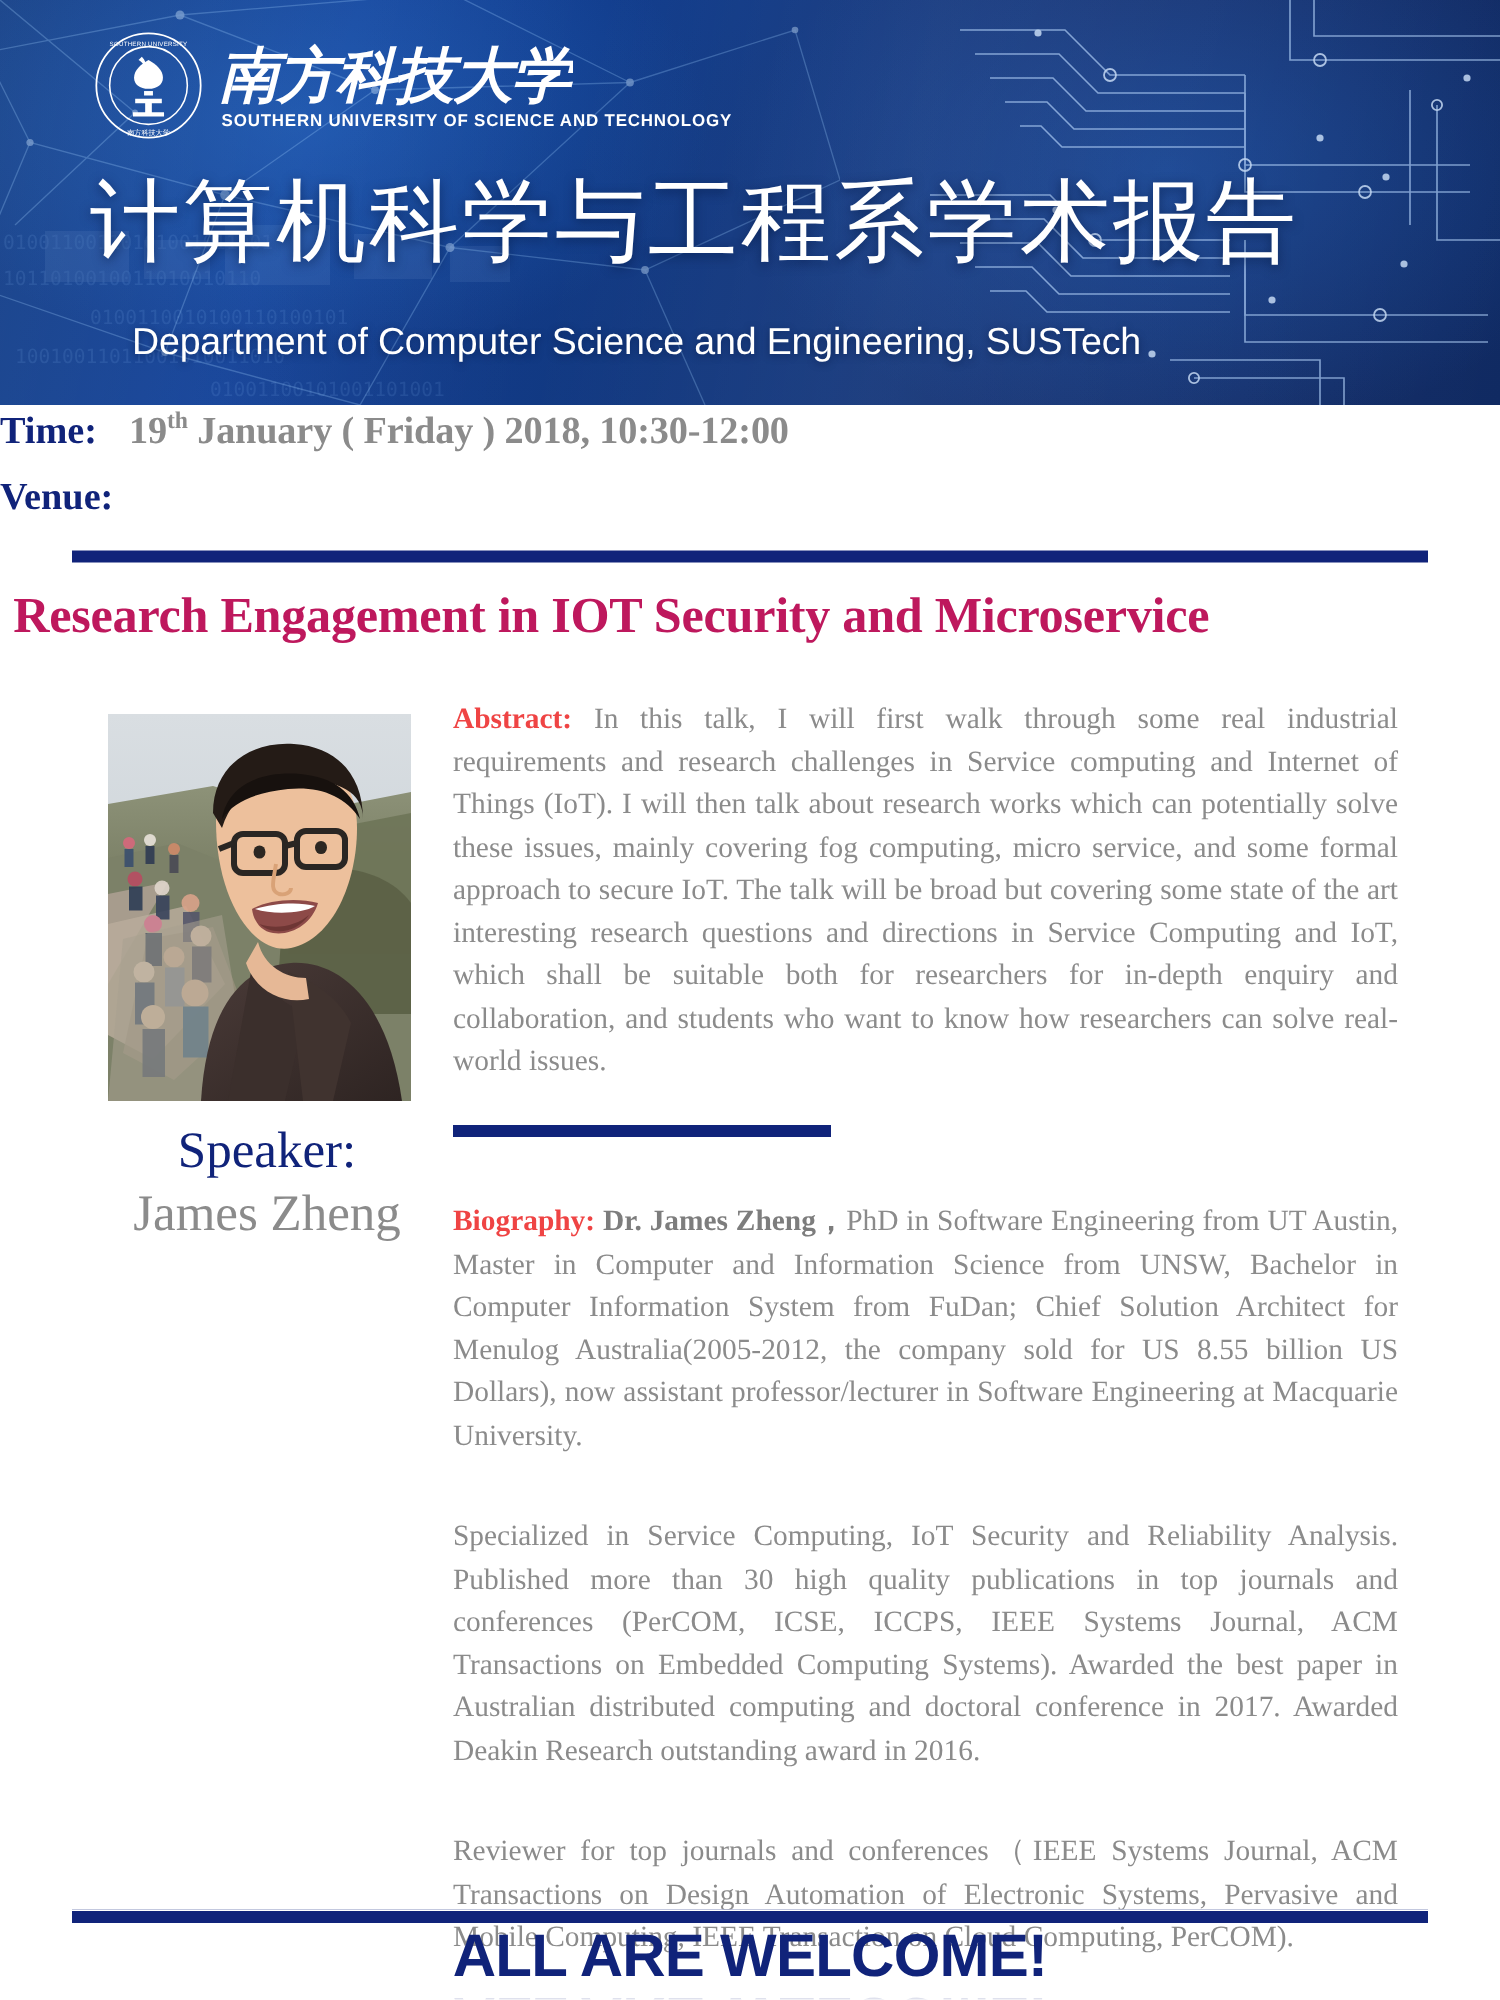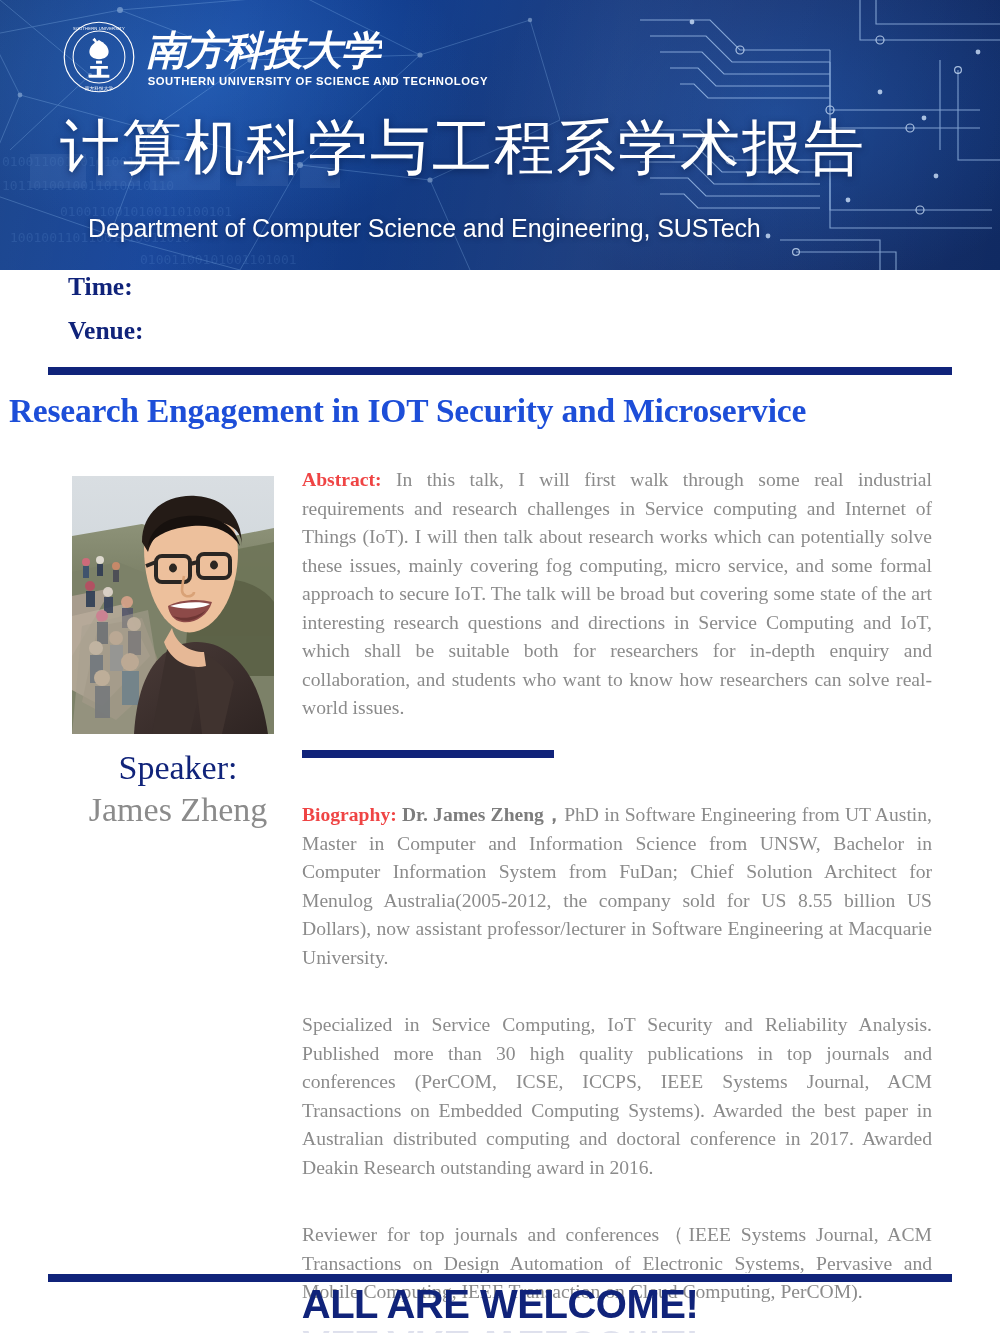--- a/index.html
+++ b/index.html
@@ -113,21 +113,20 @@
   
   .info {
     position: absolute;
     left: 0;
     top: 272px;
     width: 1000px;
   }
   .info-row {
     display: flex;
     align-items: baseline;
-    padding-left: 68px;
     height: 44px;
     font-size: 25.5px;
     font-weight: bold;
   }
   .info-label {
     color: #10237a;
     width: 86px;
     flex: 0 0 auto;
   }
   .info-value {
@@ -159,21 +158,21 @@
 
   
   .talk-title {
     position: absolute;
     left: 0;
     top: 392px;
     width: 815px;
     text-align: center;
     font-size: 33.5px;
     font-weight: bold;
-    color: #1d4ed8;
+    color: #be185d;
     letter-spacing: -0.2px;
   }
 
   
   .left-col {
     position: absolute;
     left: 72px;
     top: 476px;
     width: 212px;
     text-align: center;
@@ -377,20 +376,21 @@
     </div>
   </div>
 
   <div class="banner-title">计算机科学与工程系学术报告</div>
   <div class="banner-sub">Department of Computer Science and Engineering, SUSTech</div>
 </div>
 
 <div class="info">
   <div class="info-row">
     <span class="info-label">Time:</span>
+    <span class="info-value"><span>19</span><sup>th</sup><span> January ( Friday ) 2018, 10:30-12:00</span></span>
   </div>
   <div class="info-row">
     <span class="info-label">Venue:</span>
   </div>
 </div>
 
 <div class="rule-wide rule-top"></div>
 
 <div class="talk-title">Research Engagement in IOT Security and Microservice</div>
 

